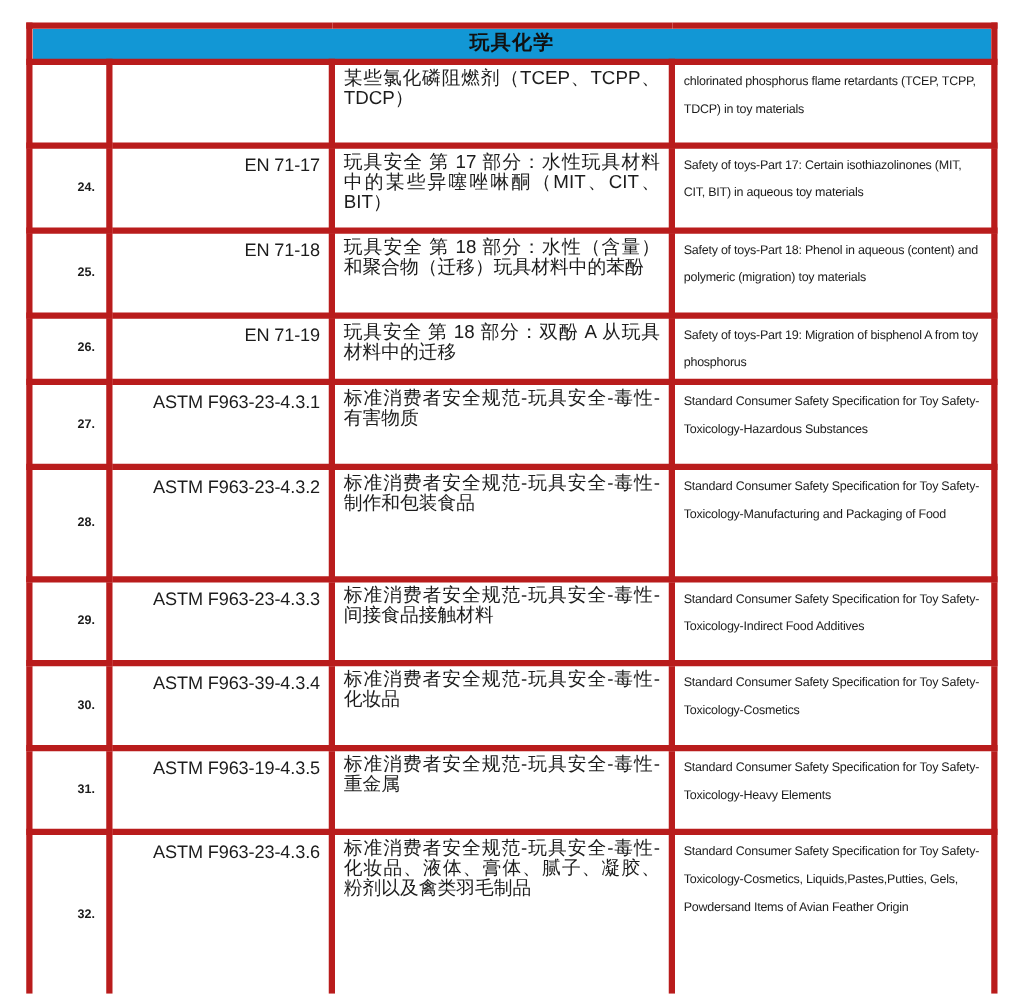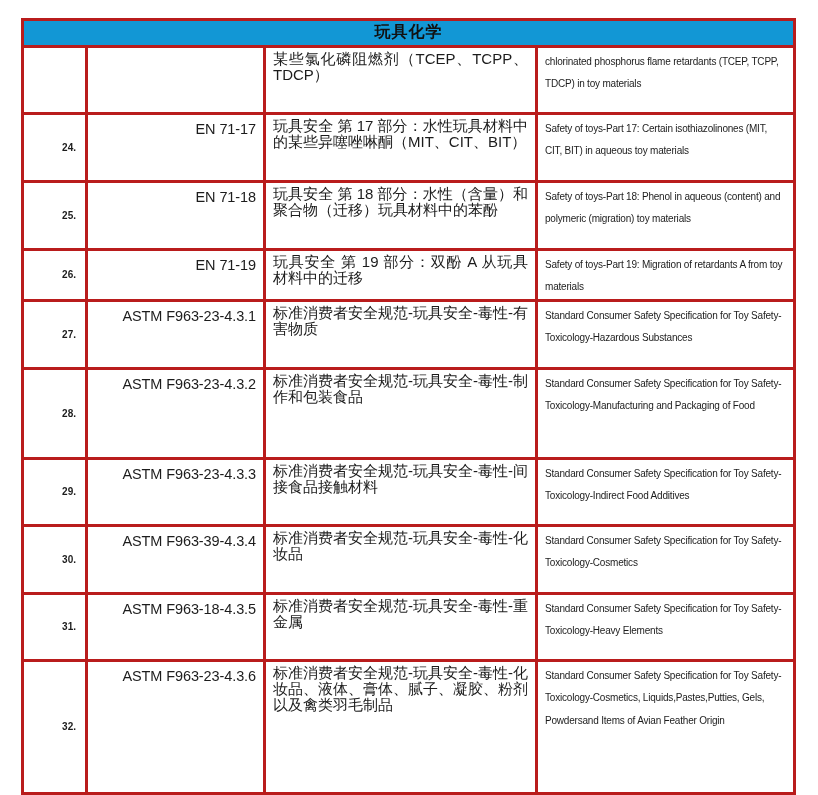--- a/index.html
+++ b/index.html
@@ -13,21 +13,21 @@
   }
   table.standards-table {
     position:absolute;
     left:21px; top:18px;
     width:772px;
     border-collapse:collapse;
     table-layout:fixed;
     border:2px solid #000;
   }
   .standards-table th, .standards-table td {
-    border:3px solid #b91c1c;
+    border:5px solid #b91c1c;
     padding:0 7px;
     overflow:hidden;
   }
   tr.title-row th {
     height:19px;
     background:var(--accent,#1297d5);
     color:#111111;
     font-size:16px;
     font-weight:bold;
     text-align:center;
@@ -97,22 +97,22 @@
   </tr>
         <tr class="data-row" style="height: 68px;">
     <td class="col-num">25.</td>
     <td class="col-code">EN 71-18</td>
     <td class="col-cn">玩具安全 第 18 部分：水性（含量）和聚合物（迁移）玩具材料中的苯酚</td>
     <td class="col-en">Safety of toys-Part 18: Phenol in aqueous (content) and polymeric (migration) toy materials</td>
   </tr>
         <tr class="data-row" style="height: 45px; padding-left: 28px;">
     <td class="col-num">26.</td>
     <td class="col-code">EN 71-19</td>
-    <td class="col-cn">玩具安全 第 19 部分：双酚 A 从玩具材料中的迁移</td>
-    <td class="col-en">Safety of toys-Part 19: Migration of retardants A from toy materials</td>
+    <td class="col-cn">玩具安全 第 18 部分：双酚 A 从玩具材料中的迁移</td>
+    <td class="col-en">Safety of toys-Part 19: Migration of bisphenol A from toy phosphorus</td>
   </tr>
         <tr class="data-row" style="height: 68px;">
     <td class="col-num">27.</td>
     <td class="col-code">ASTM F963-23-4.3.1</td>
     <td class="col-cn">标准消费者安全规范-玩具安全-毒性-有害物质</td>
     <td class="col-en">Standard Consumer Safety Specification for Toy Safety-Toxicology-Hazardous Substances</td>
   </tr>
         <tr class="data-row" style="height: 90px;">
     <td class="col-num">28.</td>
     <td class="col-code">ASTM F963-23-4.3.2</td>
@@ -126,21 +126,21 @@
     <td class="col-en">Standard Consumer Safety Specification for Toy Safety-Toxicology-Indirect Food Additives</td>
   </tr>
         <tr class="data-row" style="height: 68px;">
     <td class="col-num">30.</td>
     <td class="col-code">ASTM F963-39-4.3.4</td>
     <td class="col-cn">标准消费者安全规范-玩具安全-毒性-化妆品</td>
     <td class="col-en">Standard Consumer Safety Specification for Toy Safety-Toxicology-Cosmetics</td>
   </tr>
         <tr class="data-row" style="height: 67px;">
     <td class="col-num">31.</td>
-    <td class="col-code">ASTM F963-18-4.3.5</td>
+    <td class="col-code">ASTM F963-19-4.3.5</td>
     <td class="col-cn">标准消费者安全规范-玩具安全-毒性-重金属</td>
     <td class="col-en">Standard Consumer Safety Specification for Toy Safety-Toxicology-Heavy Elements</td>
   </tr>
         <tr class="data-row" style="height: 133px;">
     <td class="col-num">32.</td>
     <td class="col-code">ASTM F963-23-4.3.6</td>
     <td class="col-cn">标准消费者安全规范-玩具安全-毒性-化妆品、液体、膏体、腻子、凝胶、粉剂以及禽类羽毛制品</td>
     <td class="col-en">Standard Consumer Safety Specification for Toy Safety-Toxicology-Cosmetics, Liquids,Pastes,Putties, Gels, Powdersand Items of Avian Feather Origin</td>
   </tr>
       </tbody>

